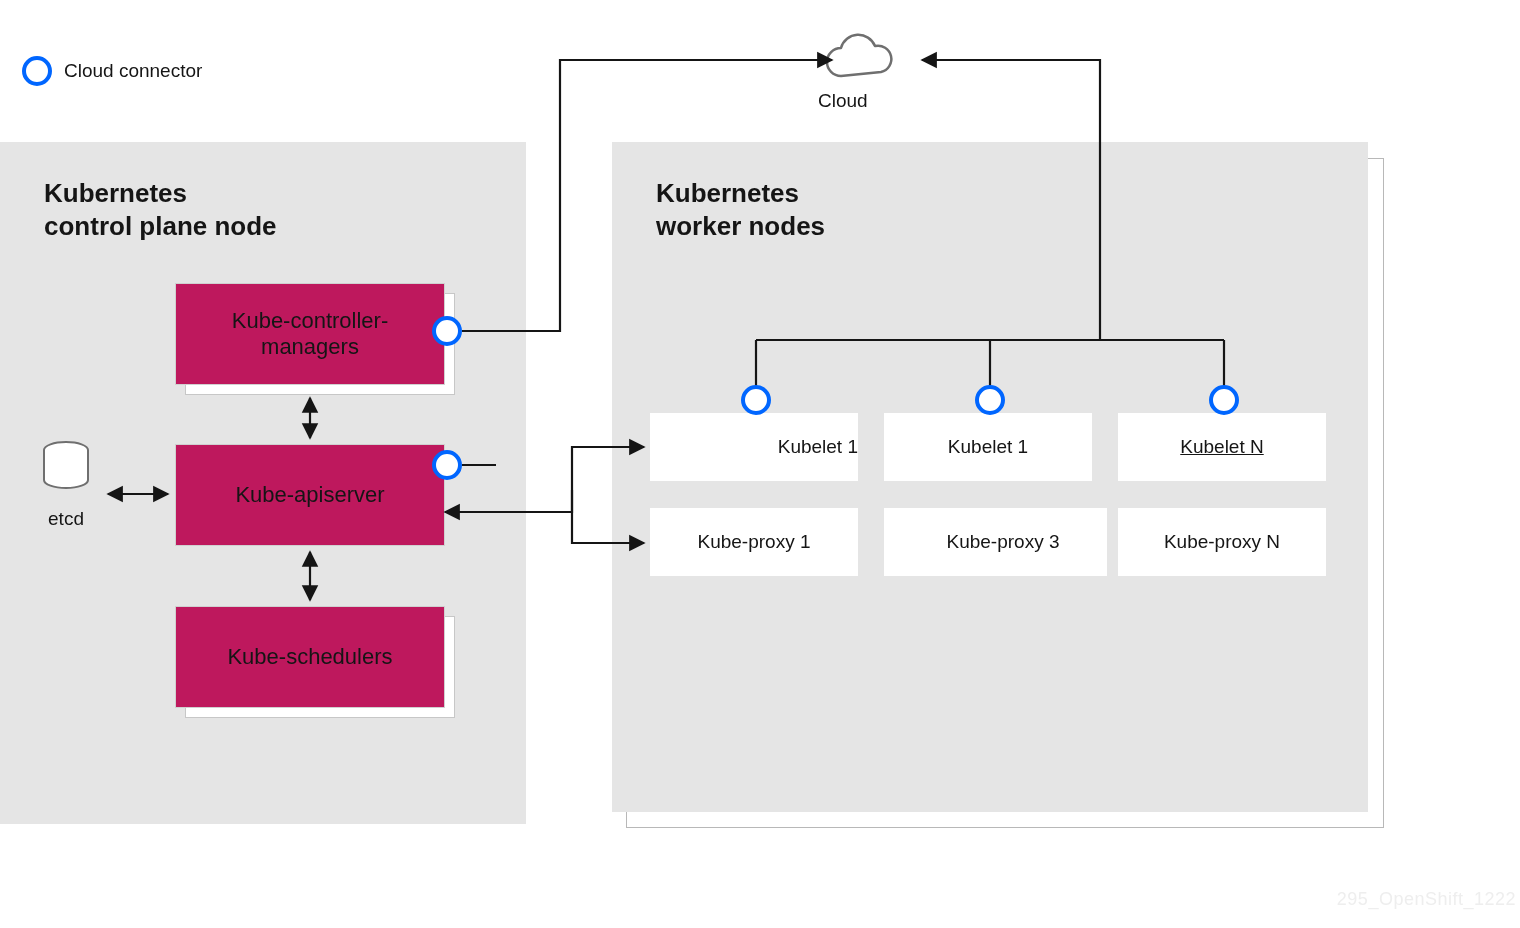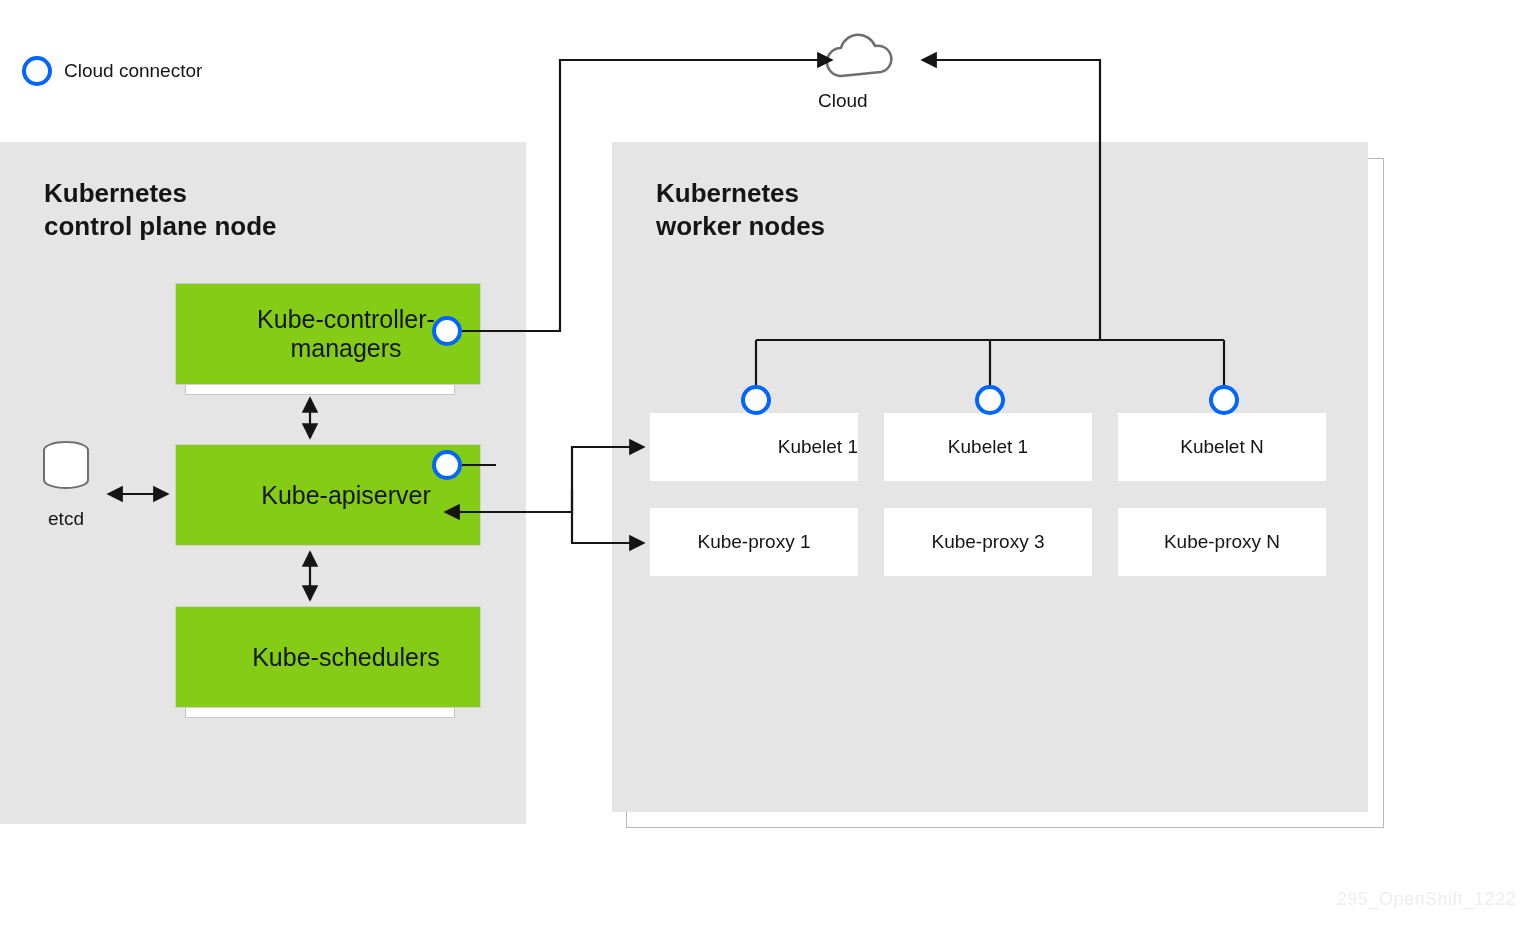--- a/index.html
+++ b/index.html
@@ -75,28 +75,27 @@
   .stackbox {
     position: absolute;
   }
   .stackbox .shadow {
     position: absolute;
     background: #fff;
     border: 1px solid #c7c7c7;
   }
   .stackbox .top {
     position: absolute;
-    background: #84cc16;
+    background: #be185d;
     border: 1px solid #d0d0d0;
     display: flex;
     align-items: center;
     justify-content: center;
     text-align: center;
-    font-size: 25px;
-    padding-left: 36px;
+    font-size: 22px;
   }
   
   .cp-box { width: 268px; height: 102px; }
   .cp-box .shadow { left: 10px; top: 10px; width: 268px; height: 100px; }
   .cp-box .top    { left: 0;   top: 0;   width: 268px; height: 100px; }
   .cp-single .top { left:0; top:0; width:268px; height:100px; }
 
   
   .etcd { position:absolute; left: 38px; top: 440px; text-align:center; }
   .etcd-label { margin-top: 4px; font-size: 19px; }
@@ -182,28 +181,28 @@
     </svg>
     <div class="etcd-label">etcd</div>
   </div>
 
   <div class="wbox" style="left:650px; top:413px;justify-content:flex-end;">
       <span>Kubelet 1</span>
     </div>
   <div class="wbox" style="left:884px; top:413px;">
       <span>Kubelet 1</span>
     </div>
-  <div class="wbox" style="left:1118px; top:413px;">
+  <div class="wbox" style="left:1118px; top:413px;text-decoration:underline;">
       <span>Kubelet N</span>
     </div>
 
   <div class="wbox" style="left:650px; top:508px;">
       <span>Kube-proxy 1</span>
     </div>
-  <div class="wbox" style="left:884px; top:508px;">
+  <div class="wbox" style="left:884px; top:508px;padding-left:15px;">
       <span>Kube-proxy 3</span>
     </div>
   <div class="wbox" style="left:1118px; top:508px;">
       <span>Kube-proxy N</span>
     </div>
 
   <div style="position:absolute; left:818px; top:32px; ">
     <svg width="80" height="52" viewBox="0 0 80 52">
       <path d="M23 44 a14 14 0 0 1 0 -28 a18 18 0 0 1 34 -2 a13 13 0 0 1 6 26 z" fill="#fff" stroke="#6f6f6f" stroke-width="2.5" stroke-linejoin="round"></path>
     </svg>

